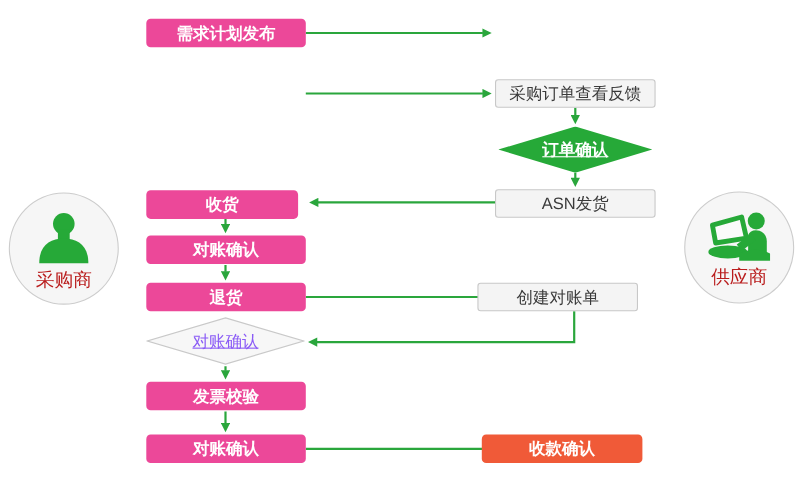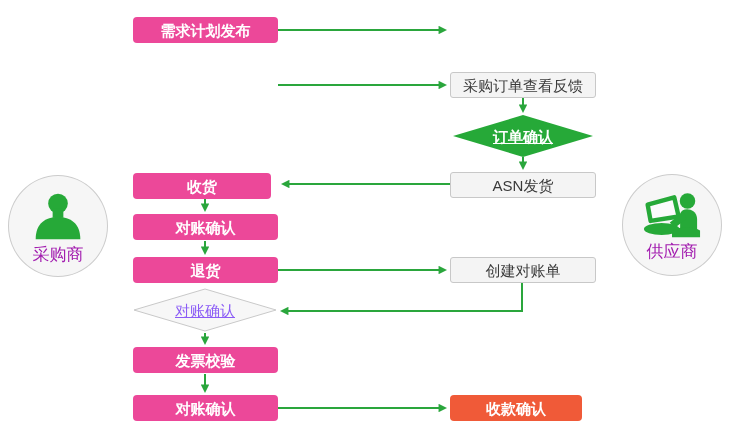--- a/index.html
+++ b/index.html
@@ -22,21 +22,21 @@
   .node.diamond span { position:relative; z-index:1;text-decoration:underline; }
   .node.diamond.green-d span { color:#ffffff; font-weight:bold; }
   .node.diamond.white-d span { color:#8b5cf6; }
 
   .actor {
     position:absolute; width:100px; height:102px; border-radius:50%;
     background:#f6f6f6; border:1px solid #cccccc; box-sizing:border-box;
     display:flex; flex-direction:column; align-items:center; justify-content:center;
   }
   .actor .actor-icon { display:block; margin-top:4px; }
-  .actor .actor-label { font-size:17px; color:#a21caf; margin-top:2px; }
+  .actor .actor-label { font-size:17px; color:#b91c1c; margin-top:2px; }
 </style>
 </head>
 <body>
 
 <div class="canvas">
 
   <svg class="connectors" viewBox="0 0 731 436">
     <defs>
       <marker id="arr" viewBox="0 0 10 10" refX="0.5" refY="5" markerWidth="4.5" markerHeight="4.2" orient="auto">
         <path d="M0,0 L10,5 L0,10 Z" fill="#2aa63c"></path>
@@ -83,24 +83,24 @@
     </svg>
     <span>对账确认</span>
   </div>
 
   <div class="node white" style="left:450px; top:72px;  width:146px; height:26px">
     <span>采购订单查看反馈</span>
   </div>
   <div class="node white" style="left:450px; top:172px; width:146px; height:26px">
     <span>ASN发货</span>
   </div>
-  <div class="node white" style="left:450px; top:257px; width:146px; height:26px">
+  <div class="node white" style="left:434px; top:257px; width:146px; height:26px">
     <span>创建对账单</span>
   </div>
-  <div class="node red" style="left:450px; top:395px; width:132px; height:26px">
+  <div class="node red" style="left:438px; top:395px; width:146px; height:26px">
     <span>收款确认</span>
   </div>
 
   <div class="node diamond green-d" style="left:453px; top:115px; width:140px; height:42px">
     <svg class="shape" viewBox="0 0 140 42" preserveAspectRatio="none">
       <polygon points="70,0 140,21 70,42 0,21" fill="#26a938"></polygon>
     </svg>
     <span>订单确认</span>
   </div>
 

